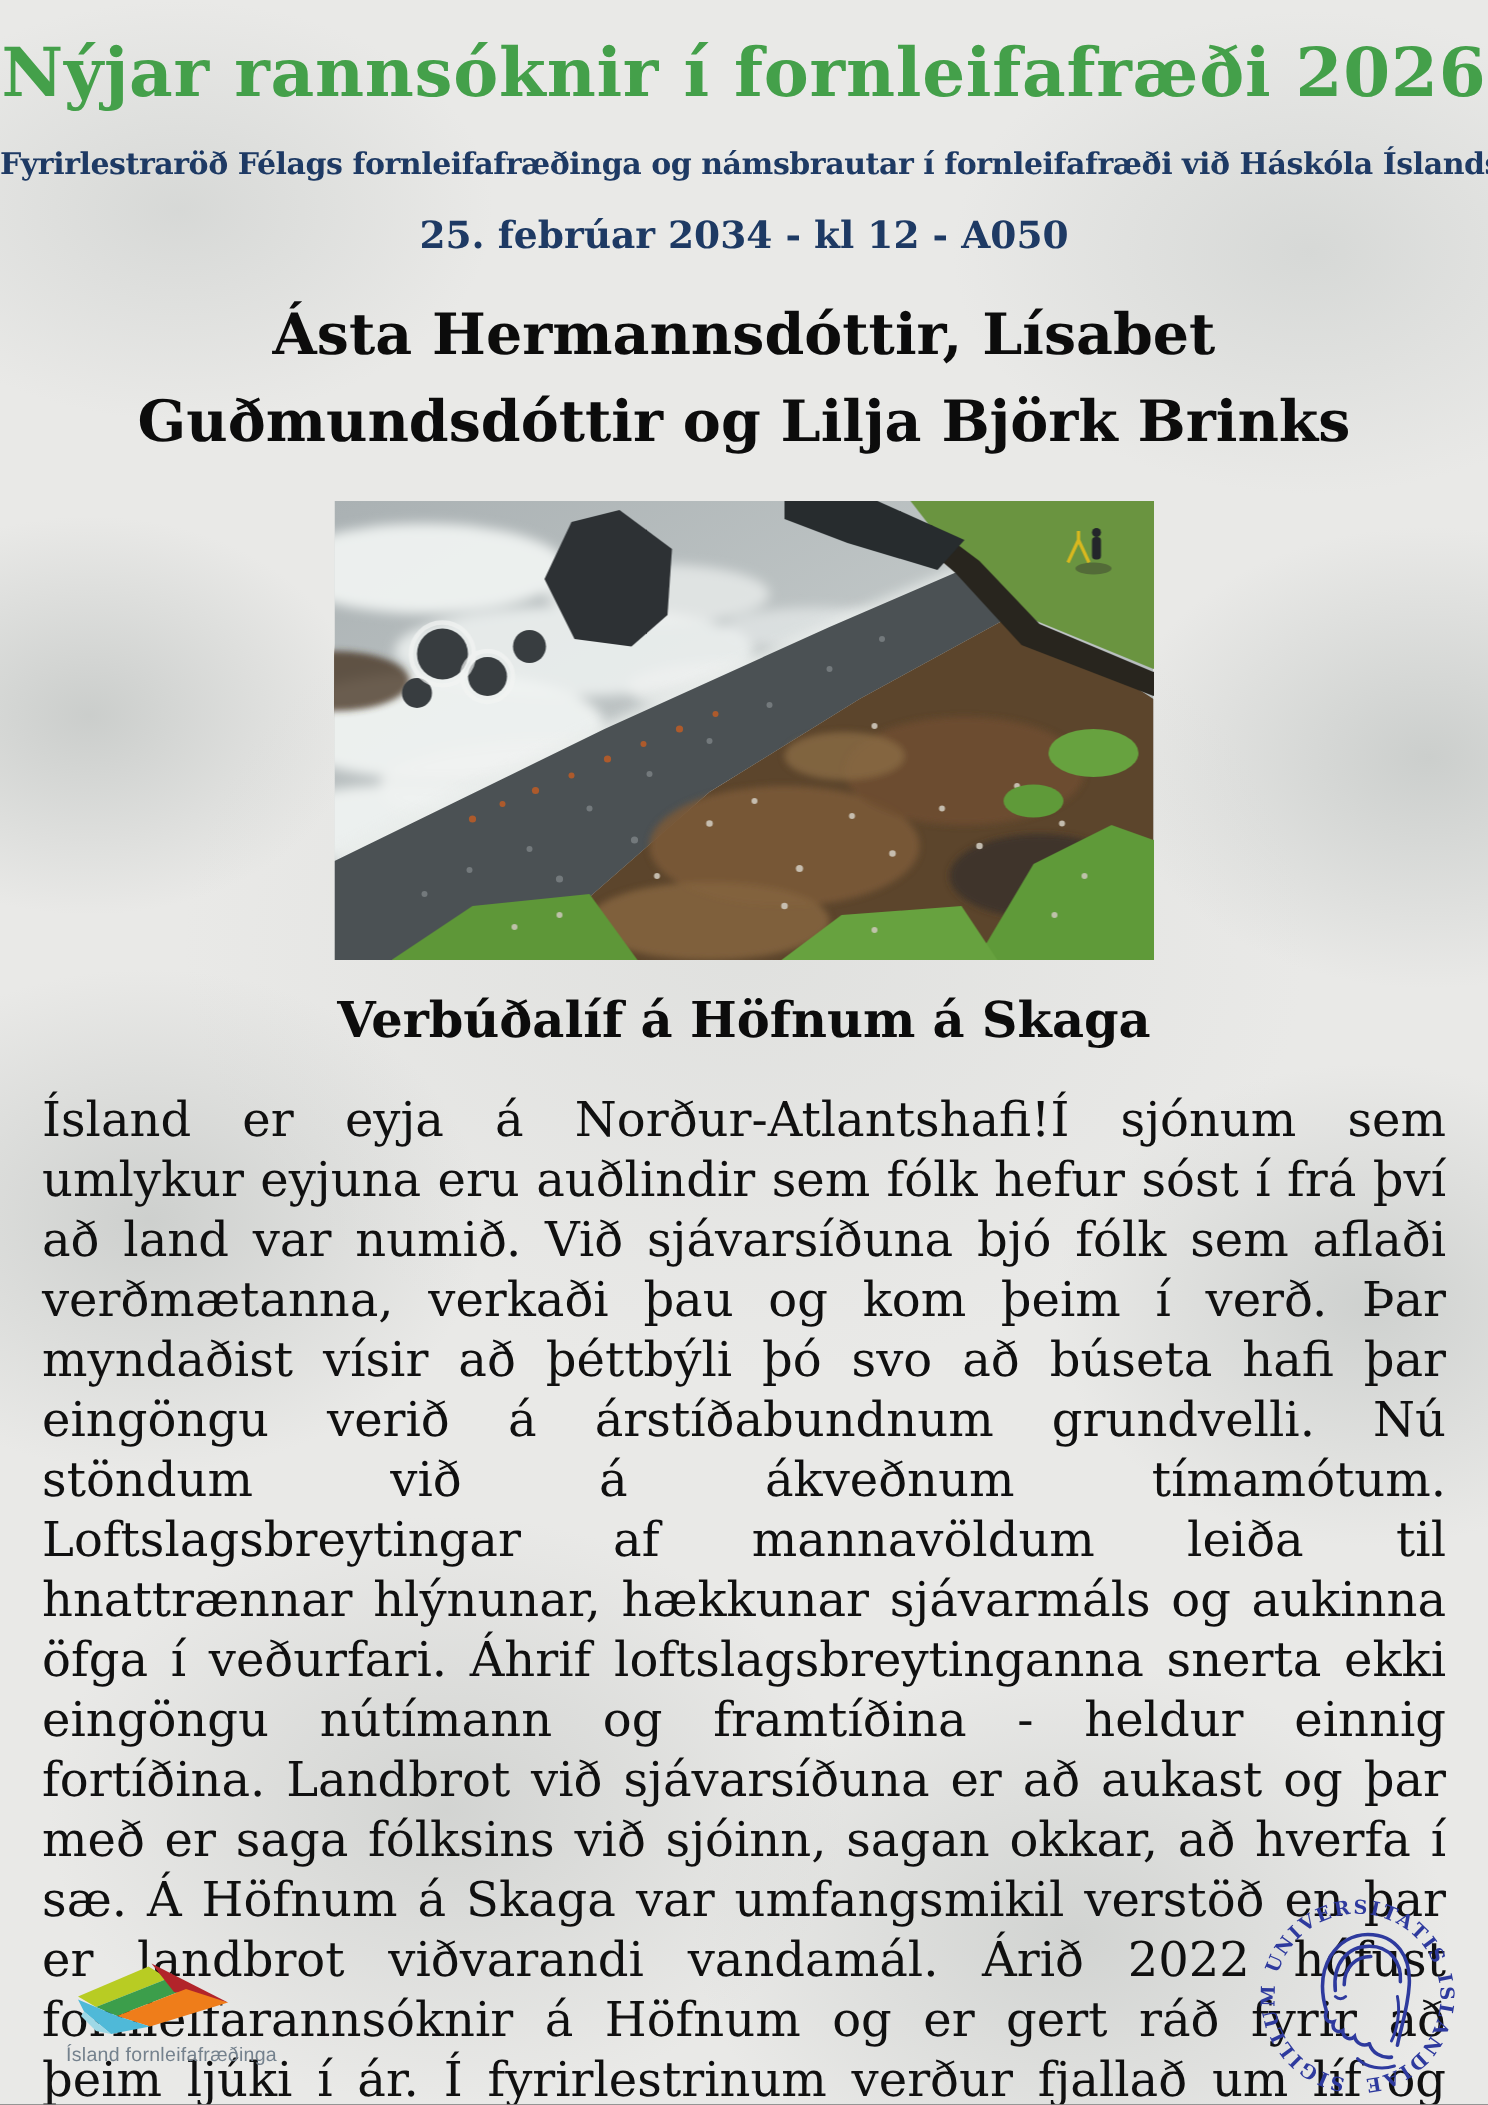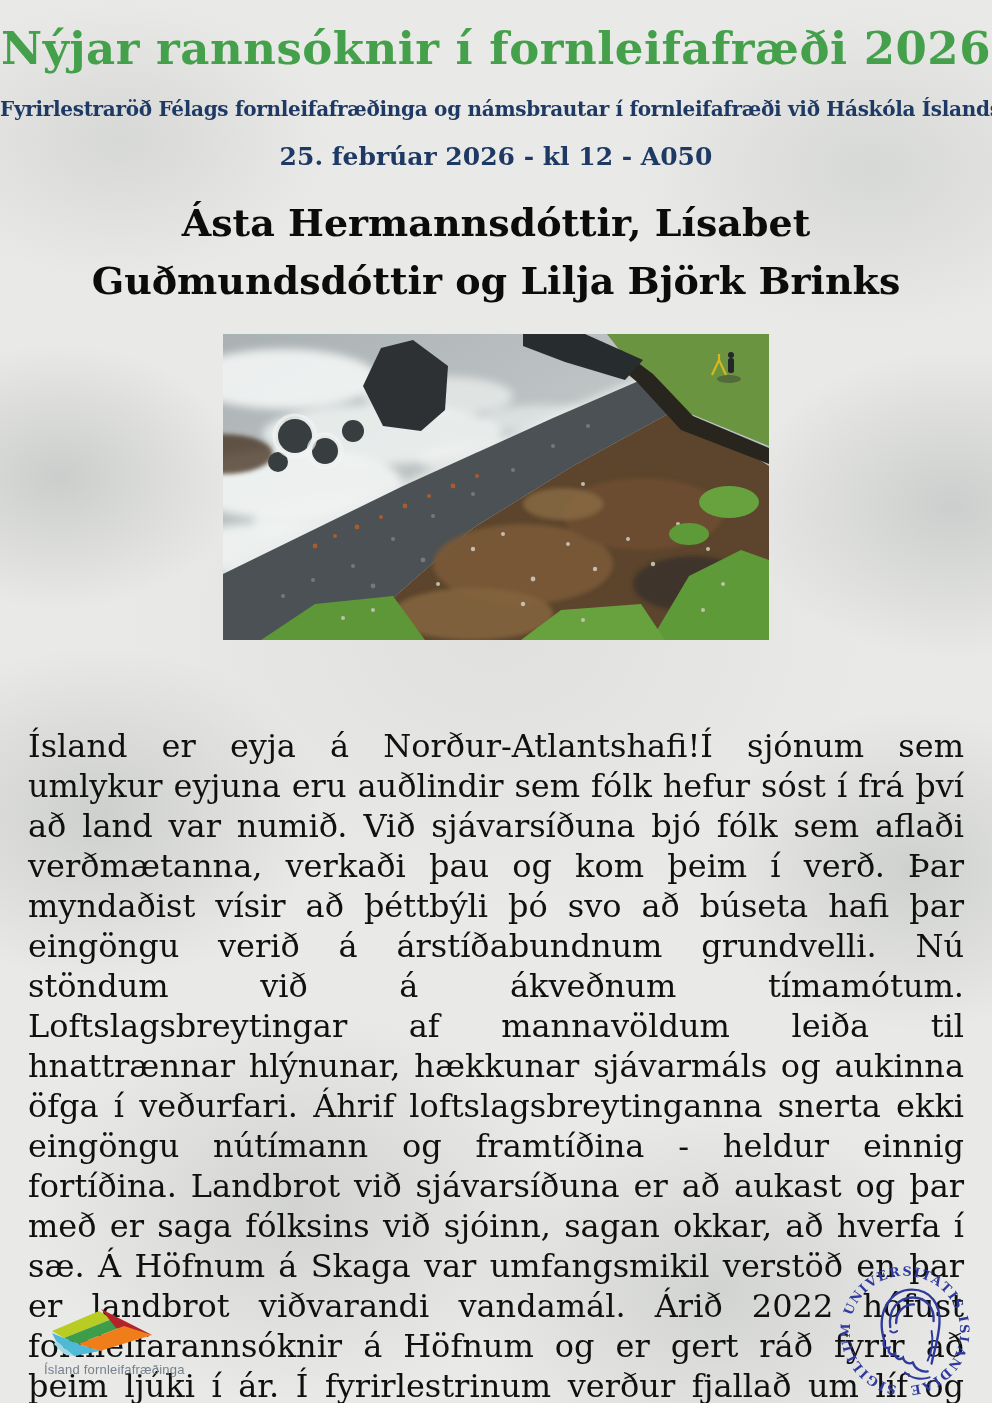--- a/index.html
+++ b/index.html
@@ -55,21 +55,21 @@
 </style>
 </head>
 <body>
 
 <div class="page">
 
   <div class="title">Nýjar rannsóknir í fornleifafræði 2026</div>
 
   <div class="subtitle">Fyrirlestraröð Félags fornleifafræðinga og námsbrautar í fornleifafræði við Háskóla Íslands</div>
 
-  <div class="date-line">25. febrúar 2026 - kl 12 - A050</div>
+  <div class="date-line">25. febrúar 2034 - kl 12 - A050</div>
 
   <div class="speakers">Ásta Hermannsdóttir, Lísabet Guðmundsdóttir og Lilja Björk Brinks</div>
 
   <svg class="photo" viewBox="0 0 546 306" preserveAspectRatio="none" aria-hidden="true">
     <defs>
       <filter id="soft">
           <feGaussianBlur stdDeviation="4"></feGaussianBlur>
         </filter>
       <filter id="soft2">
           <feGaussianBlur stdDeviation="2"></feGaussianBlur>
@@ -176,20 +176,21 @@
     </g>
 
     <g>
       <path d="M489,41 L496,26 L503,41 M496,26 L496,20" stroke="#d8b81f" stroke-width="2.2" fill="none"></path>
       <rect x="505" y="24" width="6" height="15" rx="2.5" fill="#23262a"></rect>
       <circle cx="508" cy="21" r="3" fill="#23262a"></circle>
       <ellipse cx="506" cy="45" rx="12" ry="4" fill="#4a5a34" opacity=".7"></ellipse>
     </g>
   </svg>
 
+  <div class="lecture-title">Verbúðalíf á Höfnum á Skaga</div>
 
   <div class="abstract">Ísland er eyja á Norður-Atlantshafi!Í sjónum sem umlykur eyjuna eru auðlindir sem fólk hefur sóst í frá því að land var numið. Við sjávarsíðuna bjó fólk sem aflaði verðmætanna, verkaði þau og kom þeim í verð. Þar myndaðist vísir að þéttbýli þó svo að búseta hafi þar eingöngu verið á árstíðabundnum grundvelli. Nú stöndum við á ákveðnum tímamótum. Loftslagsbreytingar af mannavöldum leiða til hnattrænnar hlýnunar, hækkunar sjávarmáls og aukinna öfga í veðurfari. Áhrif loftslagsbreytinganna snerta ekki eingöngu nútímann og framtíðina - heldur einnig fortíðina. Landbrot við sjávarsíðuna er að aukast og þar með er saga fólksins við sjóinn, sagan okkar, að hverfa í sæ. Á Höfnum á Skaga var umfangsmikil verstöð en þar er landbrot viðvarandi vandamál. Árið 2022 hófust fornleifarannsóknir á Höfnum og er gert ráð fyrir að þeim ljúki í ár. Í fyrirlestrinum verður fjallað um líf og samfélag við sjóinn á miðöldum og af hverju rannsóknir við sjávarsíðuna skipta sköpum fyrir samfélagið okkar í dag.</div>
 
   <div class="assoc-logo">
     <svg width="118" height="50" viewBox="0 0 118 50" aria-hidden="true">
       <polygon points="8,23 55,3 68,11 20,30" fill="#b8cc23"></polygon>
       <polygon points="20,30 68,11 80,18 34,36" fill="#3c9e4b"></polygon>
       <polygon points="57,1 108,27 72,20" fill="#b2242a"></polygon>
       <polygon points="34,36 80,18 108,27 56,43" fill="#ef7d1a"></polygon>
       <polygon points="8,25 34,36 56,43 30,48 12,33" fill="#4fb9d8"></polygon>

